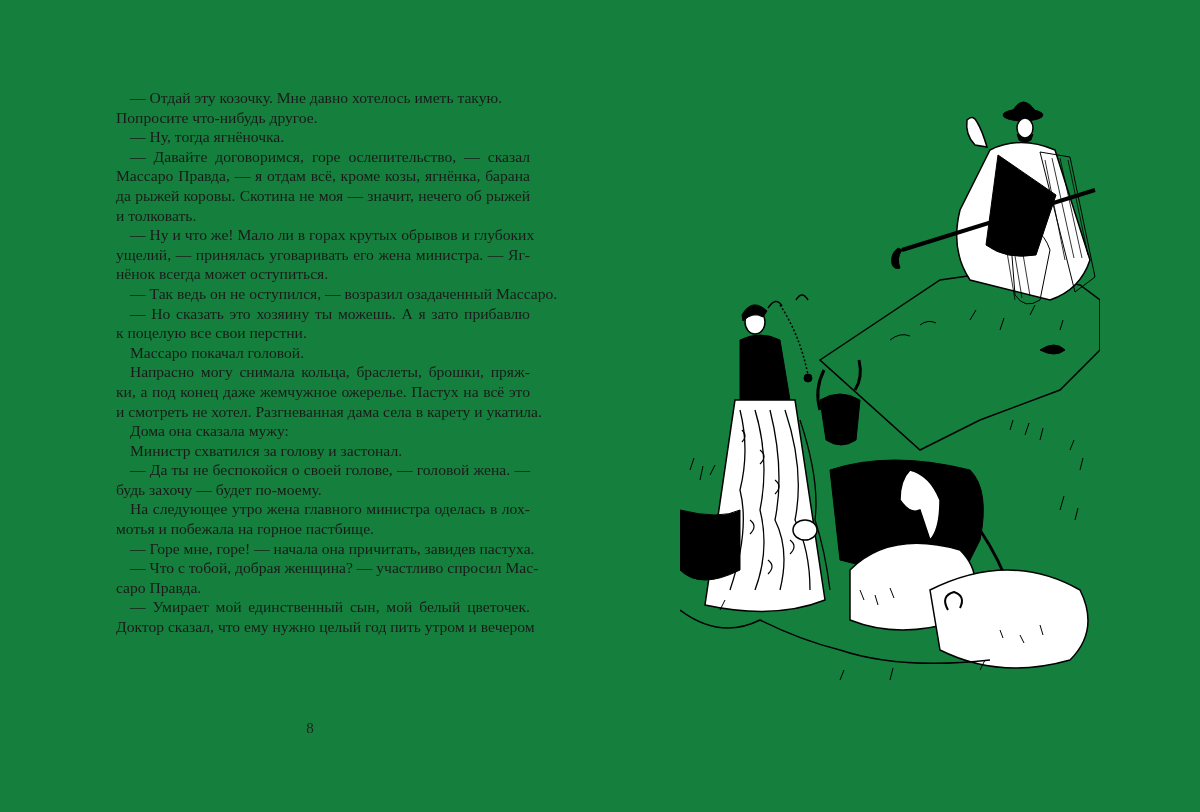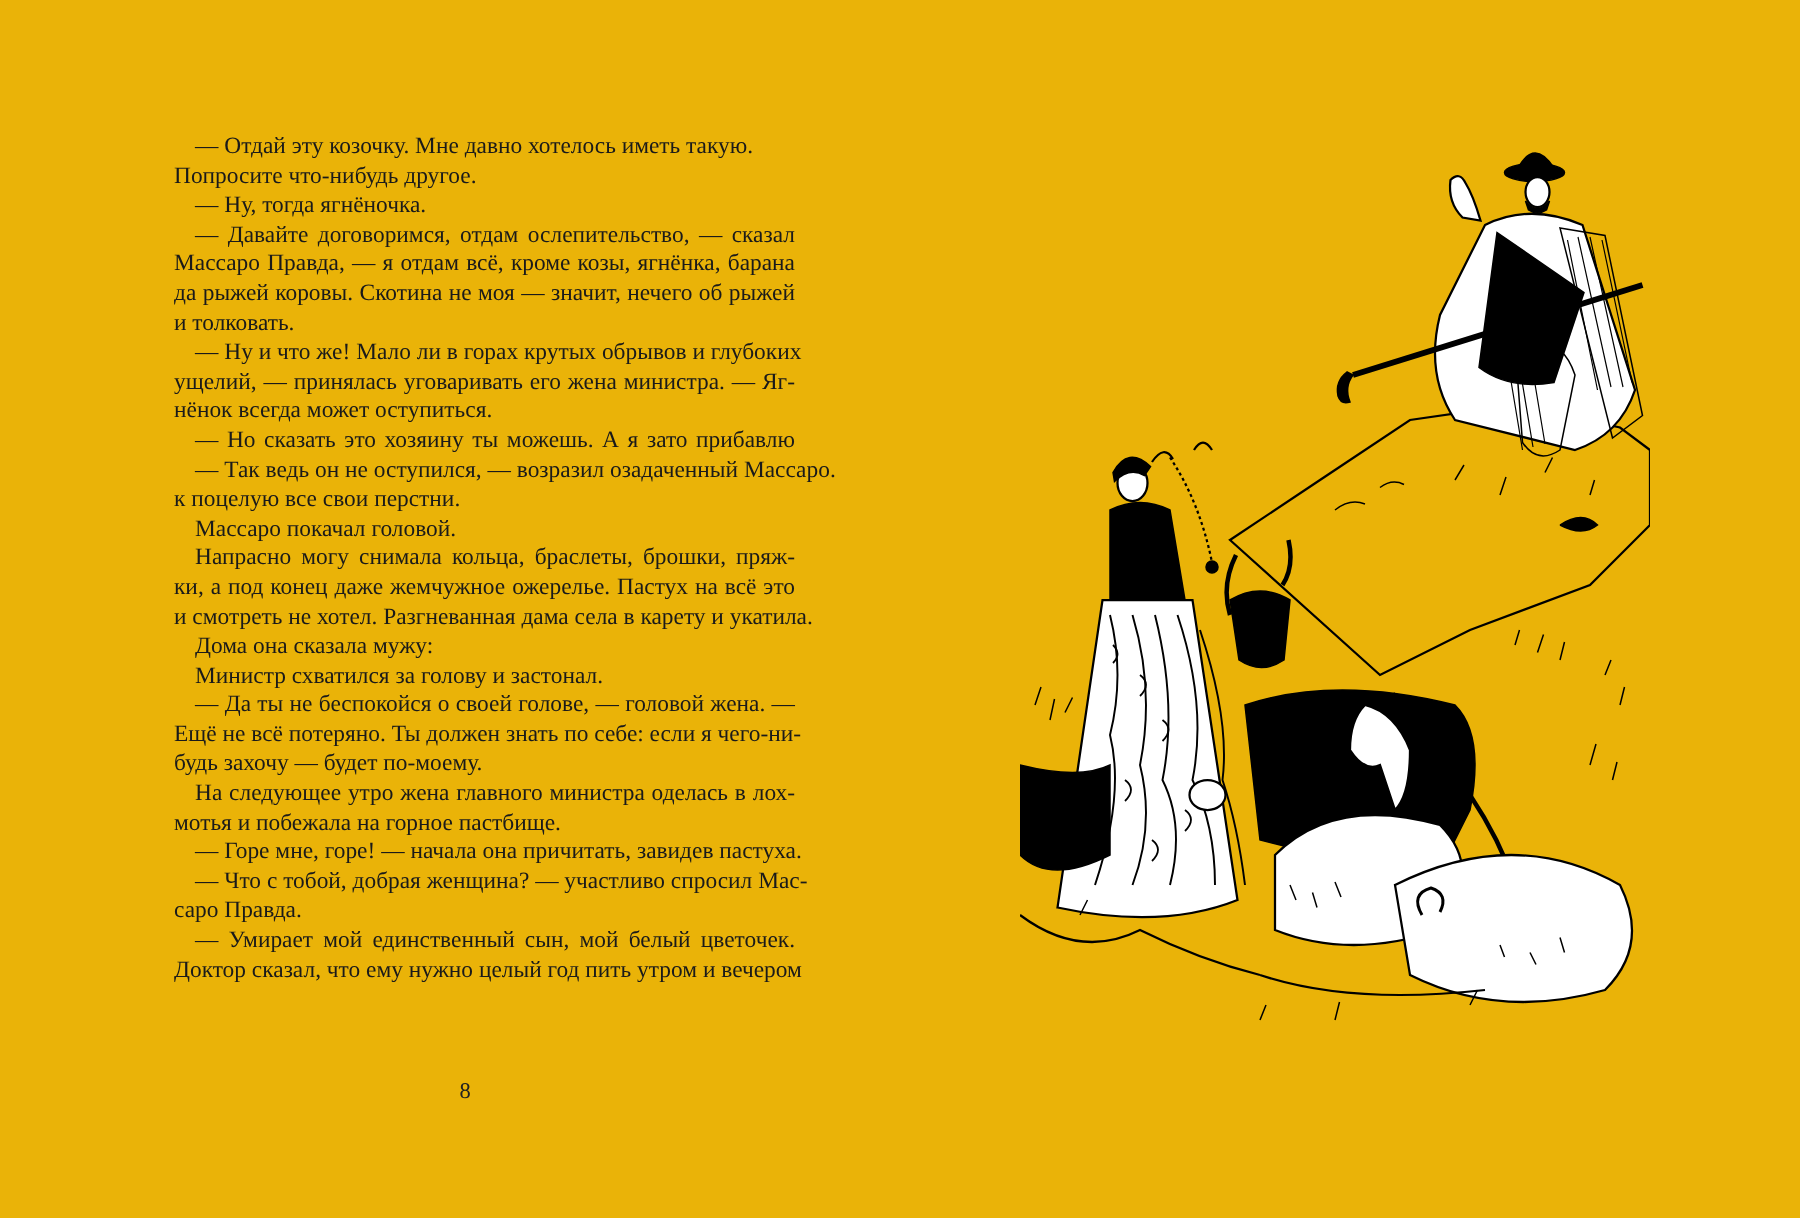--- a/index.html
+++ b/index.html
@@ -1,17 +1,17 @@
 <!DOCTYPE html>
 <html><head>
 <meta charset="utf-8">
 <style>
   html, body { margin: 0; padding: 0; background: #ffffff; }
   body { width: 1200px; height: 812px; position: relative; overflow: hidden; }
-  .spread { position: absolute; inset: 0; background: #eab308; }
+  .spread { position: absolute; inset: 0; background: #15803d; }
   .text-column {
     position: absolute; left: 116px; top: 88px; width: 414px;
     font-family: "Liberation Serif", "DejaVu Serif", serif;
     font-size: 15.6px; line-height: 19.6px; color: #1a1a1a;
   }
   .line { display: block; white-space: nowrap; text-align: justify; text-align-last: justify; height: 19.6px; overflow: visible; }
   .line.last { text-align-last: left; }
   .line.indent { padding-left: 14px; }
   .page-number {
     position: absolute; left: 300px; top: 720px; width: 20px; text-align: center;
@@ -22,38 +22,37 @@
 </style>
 </head>
 <body>
 
 <div class="spread">
 
   <div class="text-column" id="text-column">
       <span class="line indent last">— Отдай эту козочку. Мне давно хотелось иметь такую.</span>
       <span class="line last">Попросите что-нибудь другое.</span>
       <span class="line indent last">— Ну, тогда ягнёночка.</span>
-      <span class="line indent">— Давайте договоримся, отдам ослепительство, — сказал</span>
+      <span class="line indent">— Давайте договоримся, горе ослепительство, — сказал</span>
       <span class="line">Массаро Правда, — я отдам всё, кроме козы, ягнёнка, барана</span>
       <span class="line">да рыжей коровы. Скотина не моя — значит, нечего об рыжей</span>
       <span class="line last">и толковать.</span>
       <span class="line indent">— Ну и что же! Мало ли в горах крутых обрывов и глубоких</span>
       <span class="line">ущелий, — принялась уговаривать его жена министра. — Яг-</span>
       <span class="line last">нёнок всегда может оступиться.</span>
+      <span class="line indent">— Так ведь он не оступился, — возразил озадаченный Массаро.</span>
       <span class="line indent">— Но сказать это хозяину ты можешь. А я зато прибавлю</span>
-      <span class="line indent">— Так ведь он не оступился, — возразил озадаченный Массаро.</span>
       <span class="line last">к поцелую все свои перстни.</span>
       <span class="line indent last">Массаро покачал головой.</span>
       <span class="line indent">Напрасно могу снимала кольца, браслеты, брошки, пряж-</span>
       <span class="line">ки, а под конец даже жемчужное ожерелье. Пастух на всё это</span>
       <span class="line">и смотреть не хотел. Разгневанная дама села в карету и укатила.</span>
       <span class="line indent last">Дома она сказала мужу:</span>
       <span class="line indent last">Министр схватился за голову и застонал.</span>
       <span class="line indent">— Да ты не беспокойся о своей голове, — головой жена. —</span>
-      <span class="line">Ещё не всё потеряно. Ты должен знать по себе: если я чего-ни-</span>
       <span class="line last">будь захочу — будет по-моему.</span>
       <span class="line indent">На следующее утро жена главного министра оделась в лох-</span>
       <span class="line last">мотья и побежала на горное пастбище.</span>
       <span class="line indent">— Горе мне, горе! — начала она причитать, завидев пастуха.</span>
       <span class="line indent">— Что с тобой, добрая женщина? — участливо спросил Мас-</span>
       <span class="line last">саро Правда.</span>
       <span class="line indent">— Умирает мой единственный сын, мой белый цветочек.</span>
       <span class="line">Доктор сказал, что ему нужно целый год пить утром и вечером</span>
     </div>
 

